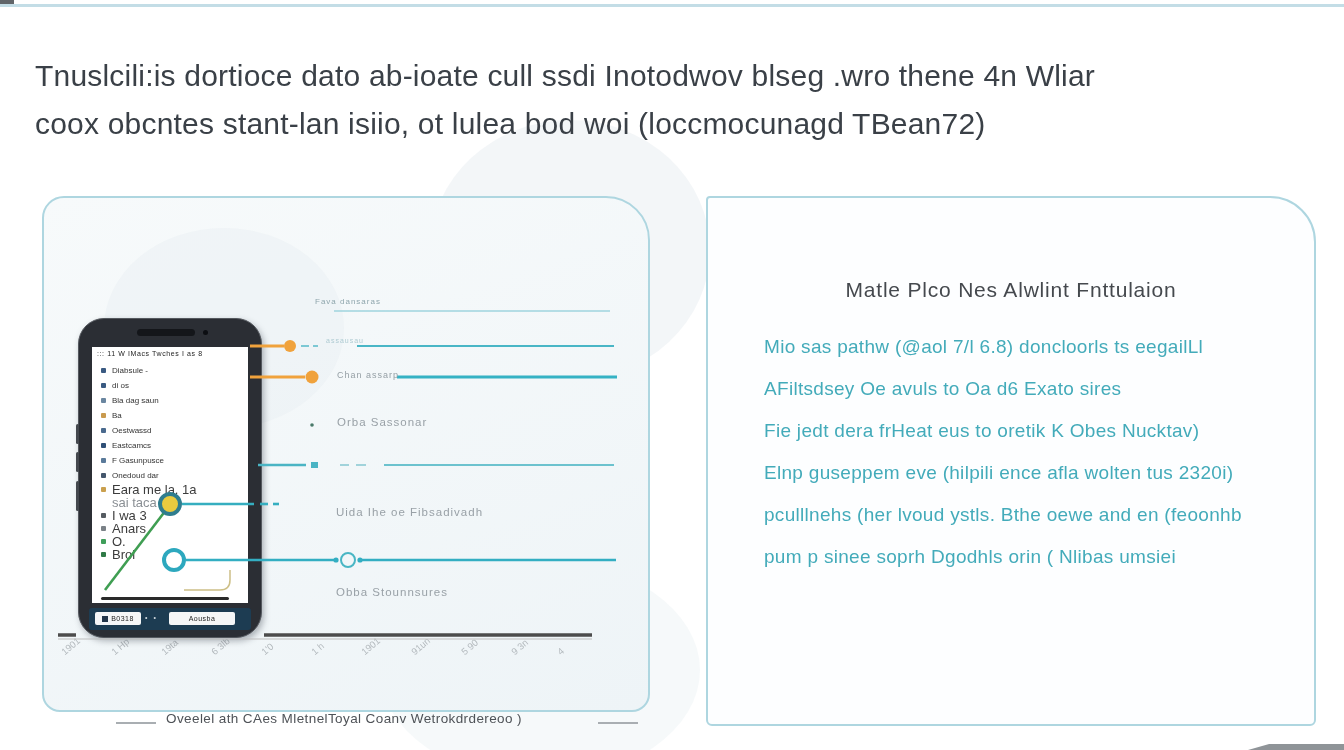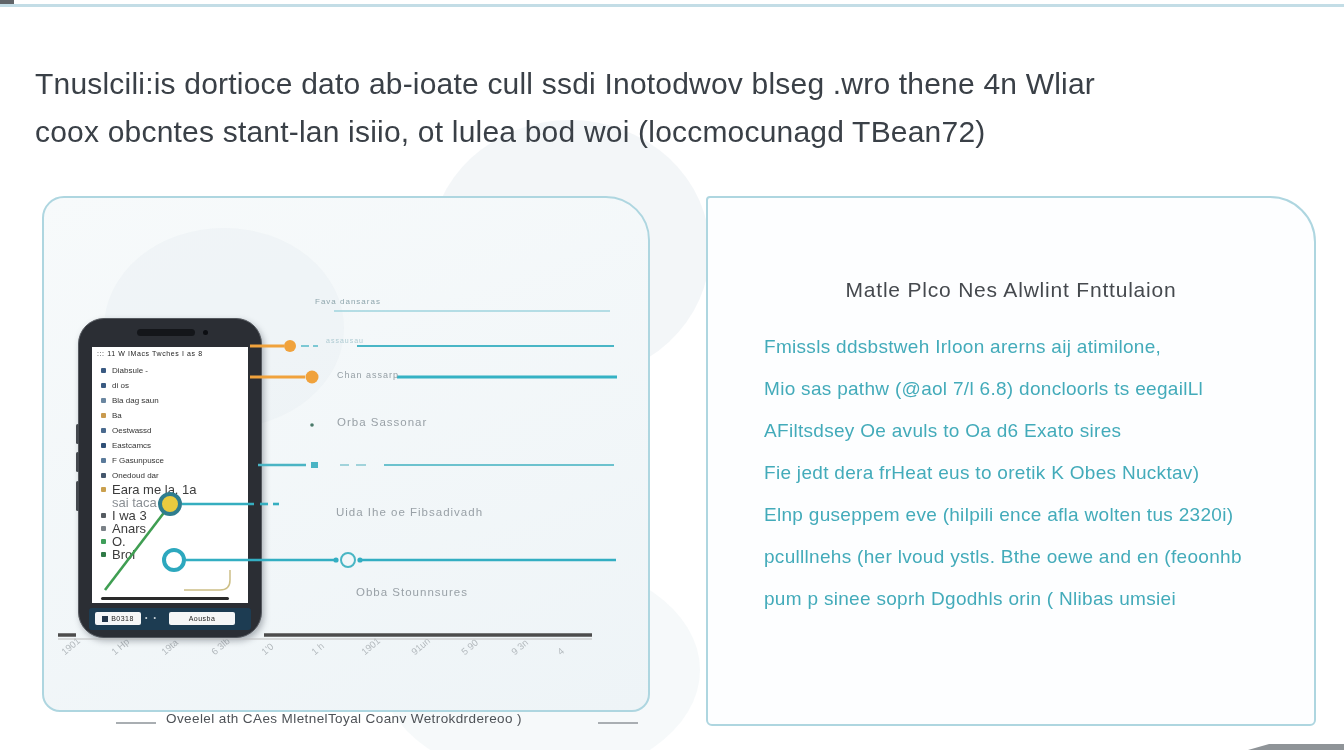--- a/index.html
+++ b/index.html
@@ -3,21 +3,21 @@
 <meta charset="utf-8">
 <style>
   html,body{margin:0;padding:0;background:#fff;}
   #stage{position:relative;width:1344px;height:750px;background:#ffffff;overflow:hidden;
          font-family:"Liberation Sans", sans-serif;}
   .abs{position:absolute;}
   
   #top-line{top:4px;left:0;width:1344px;height:3px;background:#c3dde6;}
   #corner-artifact{top:0;left:0;width:14px;height:4px;background:#3a3f44;opacity:.8;}
   
-  #heading{top:52px;left:35px;width:1290px;color:#3a4047;font-size:30px;line-height:48px;letter-spacing:.2px;margin-top:8px;}
+  #heading{top:52px;left:35px;width:1290px;color:#3a4047;font-size:30px;line-height:48px;letter-spacing:.2px;}
   
   #left-panel{top:196px;left:42px;width:604px;height:512px;border:2px solid #aed6e0;
     border-radius:22px 44px 18px 18px;background:linear-gradient(160deg,#f7fafb,#eef4f7);}
   #right-panel{top:196px;left:706px;width:606px;height:526px;border:2px solid #aed6e0;
     border-radius:4px 46px 6px 6px;background:#fdfeff;}
   .blob{border-radius:50%;background:#e9eff3;opacity:.55;}
   .blob-warm{border-radius:50%;background:#f4ecd9;opacity:.6;}
   
   #phone{left:34px;top:120px;width:182px;height:318px;background:#2b2e34;border-radius:26px;
     border:1px solid #55595f;box-shadow:2px 3px 6px rgba(40,50,60,.35);z-index:2;}
@@ -193,39 +193,38 @@
       <line x1="14" y1="437" x2="32" y2="437" stroke="#4c4c4c" stroke-width="3.5"></line>
       <line x1="220" y1="437" x2="548" y2="437" stroke="#4c4c4c" stroke-width="3.5"></line>
       <line x1="14" y1="441" x2="548" y2="441" stroke="#bdbdbd" stroke-width="1"></line>
     </svg>
 
     <div class="abs co-label" style="left:223px;top:99px;font-size:8px;color:#8fa6ad;padding-left:48px;">Fava dansaras</div>
     <div class="abs co-label" style="left:282px;top:139px;font-size:7px;color:#aecbd2;">assausau</div>
     <div class="abs co-label" style="left:293px;top:172px;font-size:9px;color:#96a0a6;">Chan assarp</div>
     <div class="abs co-label" style="left:293px;top:218px;font-size:11.5px;">Orba  Sassonar</div>
     <div class="abs co-label" style="left:292px;top:308px;font-size:11.5px;">Uida  Ihe oe Fibsadivadh</div>
-    <div class="abs co-label" style="left:292px;top:388px;font-size:11.5px;margin-left:20px;">Obba  Stounnsures</div>
+    <div class="abs co-label" style="left:292px;top:388px;font-size:11.5px;">Obba  Stounnsures</div>
 
     <span class="tick" style="left:22px;">1901</span>
     <span class="tick" style="left:72px;">1 Hp</span>
     <span class="tick" style="left:122px;">19ta</span>
     <span class="tick" style="left:172px;">6 3lb</span>
     <span class="tick" style="left:222px;">1'0</span>
     <span class="tick" style="left:272px;">1 h</span>
     <span class="tick" style="left:322px;">1901</span>
     <span class="tick" style="left:372px;">91un</span>
     <span class="tick" style="left:422px;">5 90</span>
     <span class="tick" style="left:472px;">9 3n</span>
     <span class="tick" style="left:518px;">4</span>
   </div>
 
   <div class="abs" id="right-panel">
     <div class="abs" id="rp-title">Matle Plco Nes  Alwlint Fnttulaion</div>
     <div class="abs" id="rp-lines">
-      <div>Fmissls ddsbstweh Irloon arerns aij atimilone,</div>
       <div>Mio sas pathw  (@aol 7/l 6.8)  doncloorls ts eegailLl</div>
       <div>AFiltsdsey  Oe avuls to Oa d6 Exato sires</div>
       <div>Fie jedt dera frHeat eus to  oretik K Obes Nucktav)</div>
       <div>Elnp guseppem eve (hilpili ence afla wolten tus 2320i)</div>
       <div>pculllnehs (her lvoud ystls. Bthe oewe and en (feoonhb</div>
       <div>pum p sinee soprh Dgodhls orin ( Nlibas umsiei</div>
     </div>
   </div>
 
   <div class="abs caption-dash" style="left:116px;"></div>

